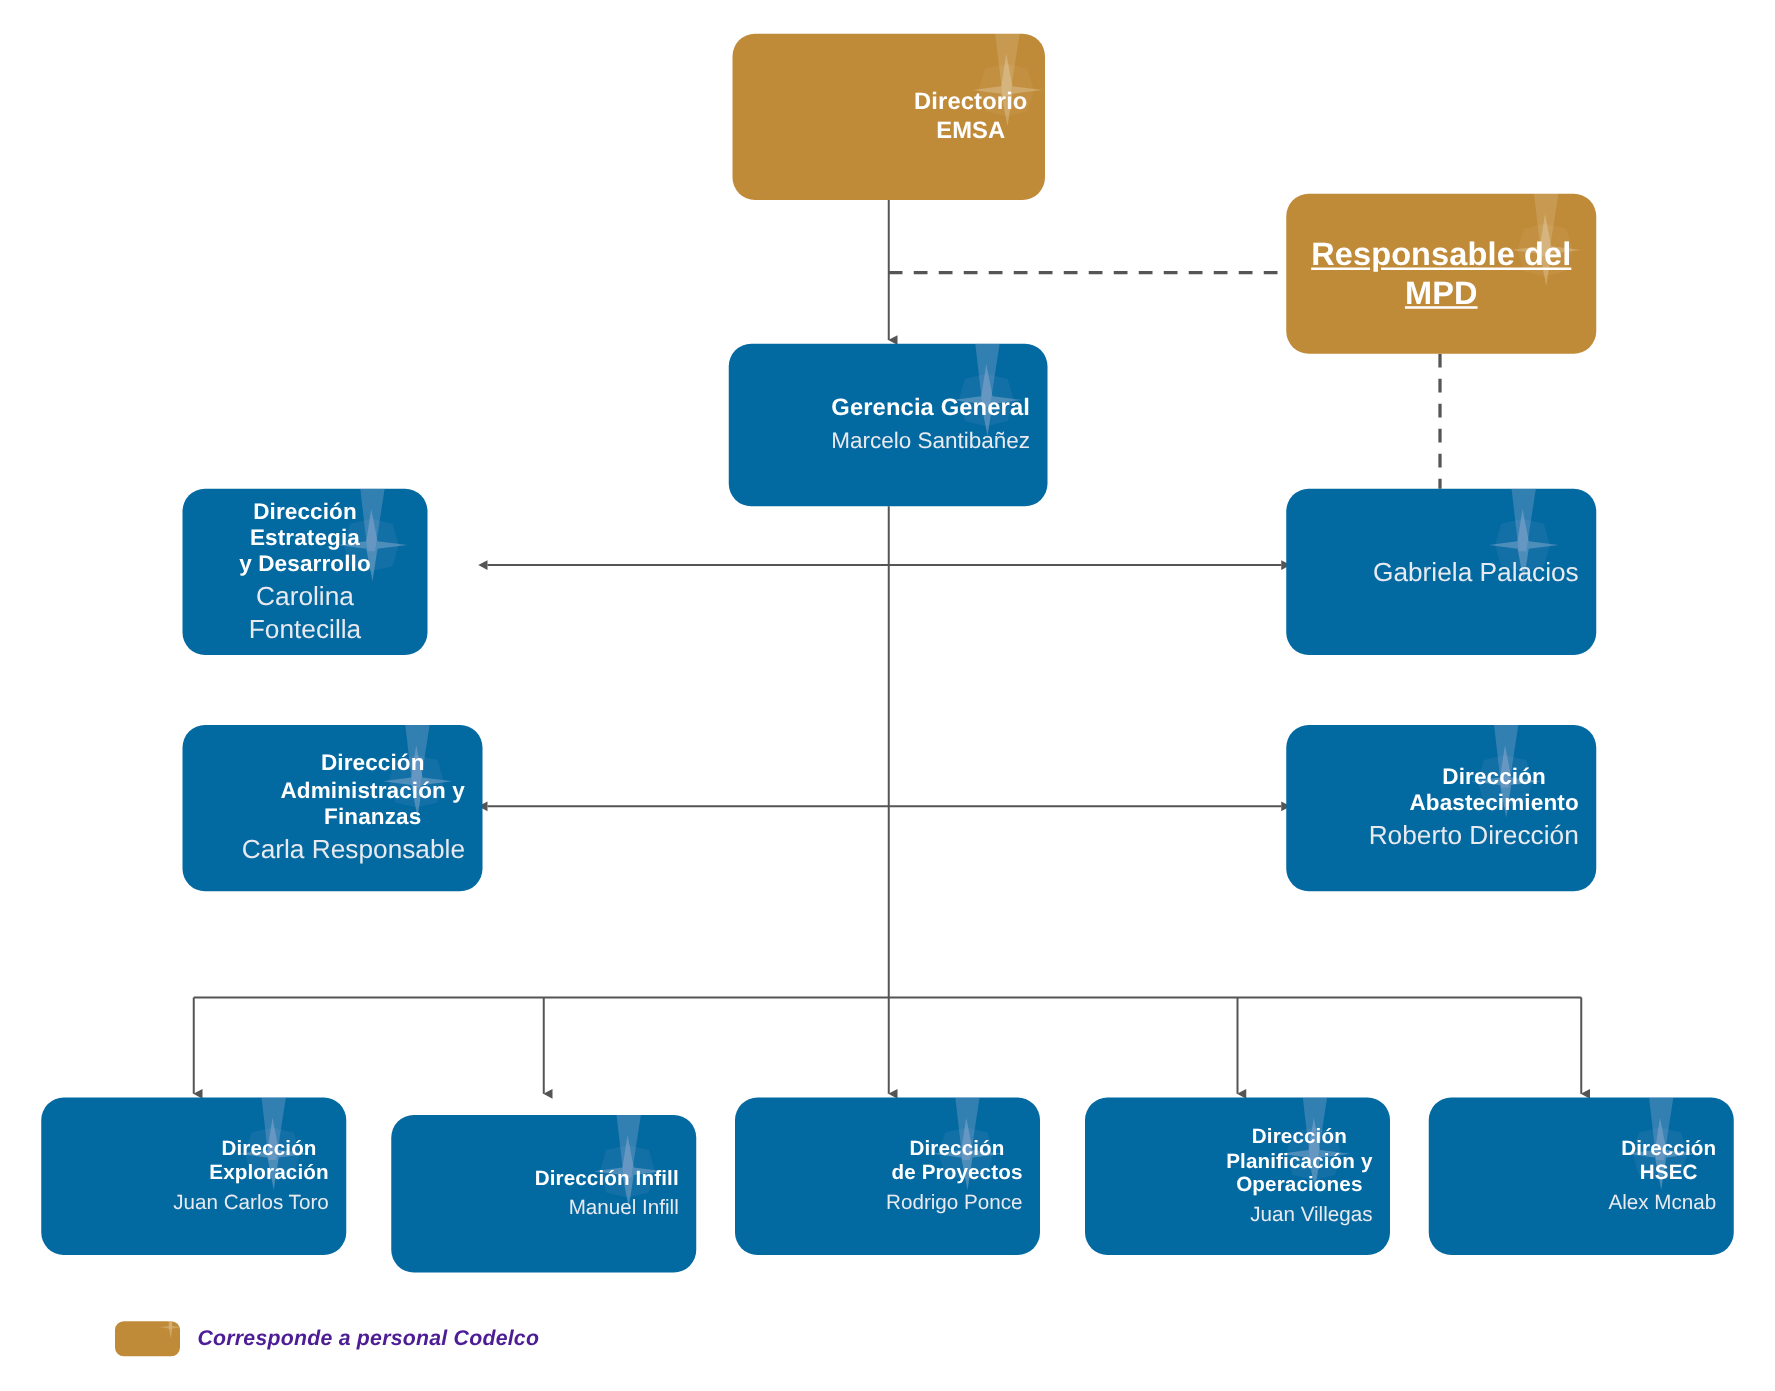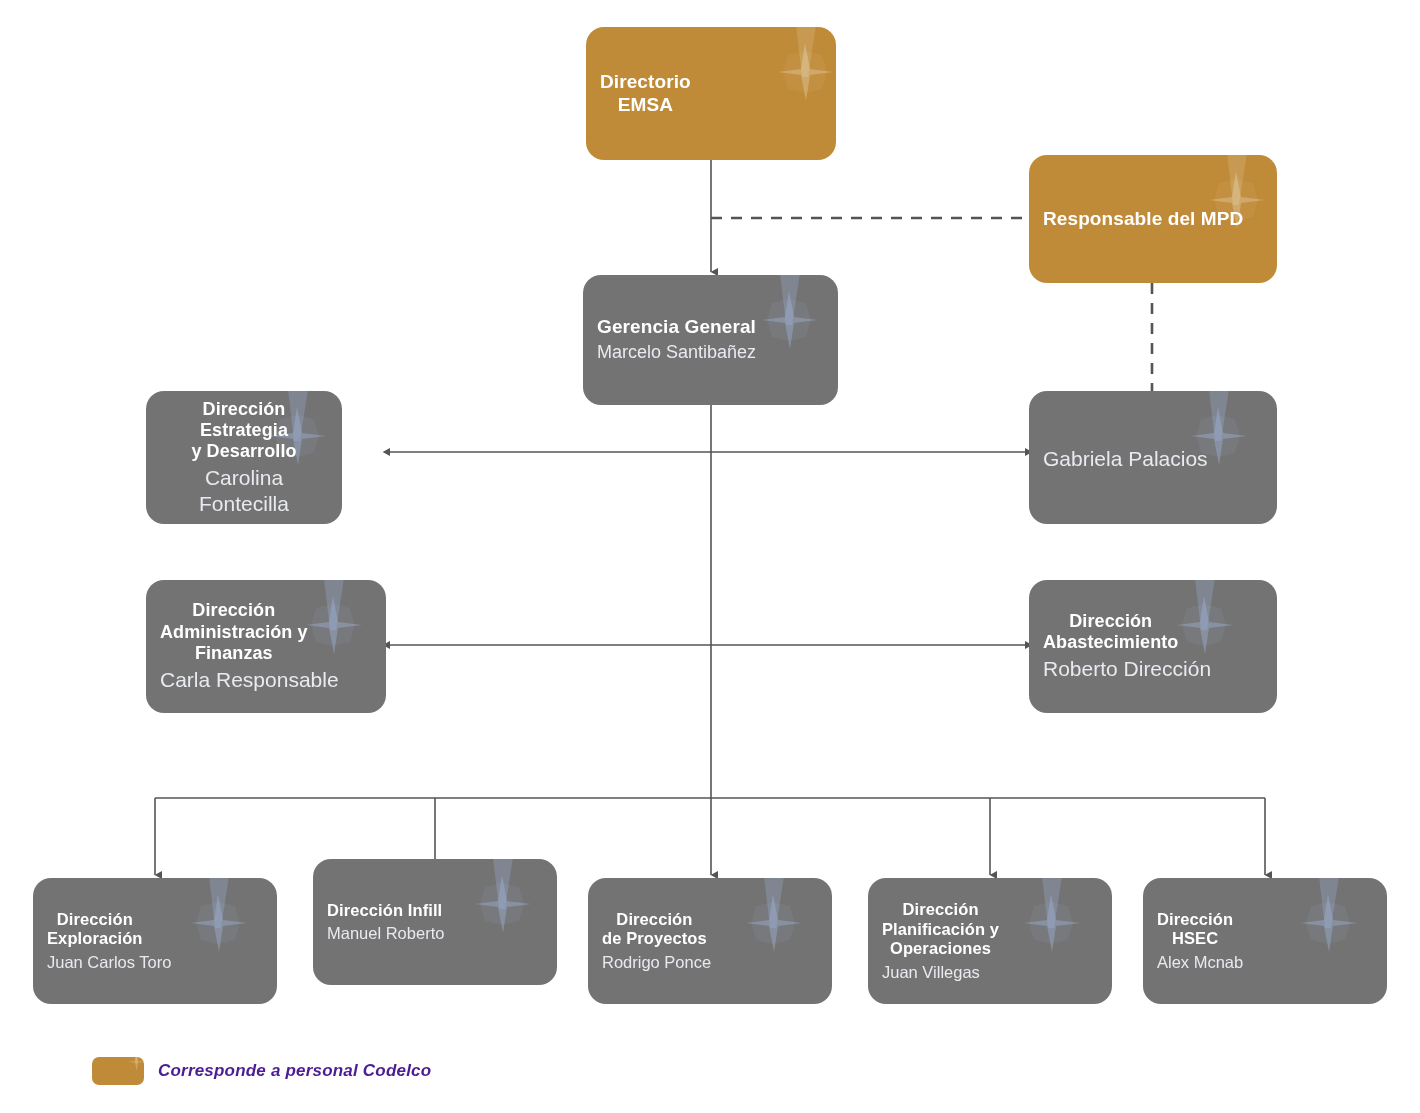--- a/index.html
+++ b/index.html
@@ -27,26 +27,26 @@
     pointer-events: none;
   }
 
   
   .node {
     position: absolute;
     border-radius: 18px;
     overflow: hidden;
     display: flex;
     flex-direction: column;
-    align-items: flex-start;
+    align-items: flex-end;
     justify-content: center;
     text-align: center;
     padding: 8px 14px;
   }
-  .node.navy { background: #737373; }
+  .node.navy { background: #0369a1; }
   .node.gold { background: #c08b38; }
 
   .node .title {
     position: relative;
     z-index: 2;
     font-weight: bold;
     color: #ffffff;
     line-height: 1.18;
     letter-spacing: .1px;
     white-space: pre-line;
@@ -70,28 +70,28 @@
   
   #n-directorio   { left: 586px;  top: 27px;   width: 250px; height: 133px; }
   #n-mpd          { left: 1029px; top: 155px;  width: 248px; height: 128px; }
   #n-gerencia     { left: 583px;  top: 275px;  width: 255px; height: 130px; }
   #n-estrategia   { left: 146px;  top: 391px;  width: 196px; height: 133px; }
   #n-etica        { left: 1029px; top: 391px;  width: 248px; height: 133px; }
   #n-admin        { left: 146px;  top: 580px;  width: 240px; height: 133px; }
   #n-abastec      { left: 1029px; top: 580px;  width: 248px; height: 133px; }
 
   #n-exploracion  { left: 33px;   top: 878px;  width: 244px; height: 126px; }
-  #n-infill       { left: 313px;  top: 859px;  width: 244px; height: 126px; }
+  #n-infill       { left: 313px;  top: 892px;  width: 244px; height: 126px; }
   #n-proyectos    { left: 588px;  top: 878px;  width: 244px; height: 126px; }
   #n-planificacion{ left: 868px;  top: 878px;  width: 244px; height: 126px; }
   #n-hsec         { left: 1143px; top: 878px;  width: 244px; height: 126px; }
 
   
   #n-directorio .title { font-size: 19px; }
-  #n-mpd .title        { font-size: 19px; }
+  #n-mpd .title        { font-size: 26px; text-decoration: underline; }
   #n-gerencia .title   { font-size: 19px; }
   #n-gerencia .person  { font-size: 18px; margin-top: 3px; }
 
   .row2 .title  { font-size: 18px; }
   .row2 .person { font-size: 21px; margin-top: 3px; }
 
   .row4 .title  { font-size: 16.5px; }
   .row4 .person { font-size: 16.5px; margin-top: 3px; }
 
   
@@ -241,21 +241,21 @@
     <div class="person">Juan Carlos Toro</div>
   </div>
 
   <div class="node navy row4" id="n-infill">
     <svg class="sparkle" width="110" height="95" viewBox="0 0 110 95" style="right:20px; top:-2px;">
       <path d="M66 0 L86 0 L78 52 L72 52 Z" fill="#9fb4d6" opacity="0.30"></path>
       <path d="M75 18 L80 44 L104 47 L80 50 L76 76 L71 50 L48 47 L71 44 Z" fill="#9fb4d6" opacity="0.42"></path>
       <path d="M75 26 L92 30 L97 47 L92 64 L75 68 L58 64 L53 47 L58 30 Z" fill="#9fb4d6" opacity="0.10"></path>
     </svg>
     <div class="title">Dirección Infill</div>
-    <div class="person">Manuel Roberto</div>
+    <div class="person">Manuel Infill</div>
   </div>
 
   <div class="node navy row4" id="n-proyectos">
     <svg class="sparkle" width="110" height="95" viewBox="0 0 110 95" style="right:24px; top:-2px;">
       <path d="M66 0 L86 0 L78 52 L72 52 Z" fill="#9fb4d6" opacity="0.30"></path>
       <path d="M75 18 L80 44 L104 47 L80 50 L76 76 L71 50 L48 47 L71 44 Z" fill="#9fb4d6" opacity="0.42"></path>
       <path d="M75 26 L92 30 L97 47 L92 64 L75 68 L58 64 L53 47 L58 30 Z" fill="#9fb4d6" opacity="0.10"></path>
     </svg>
     <div class="title">Dirección
 de Proyectos</div>

